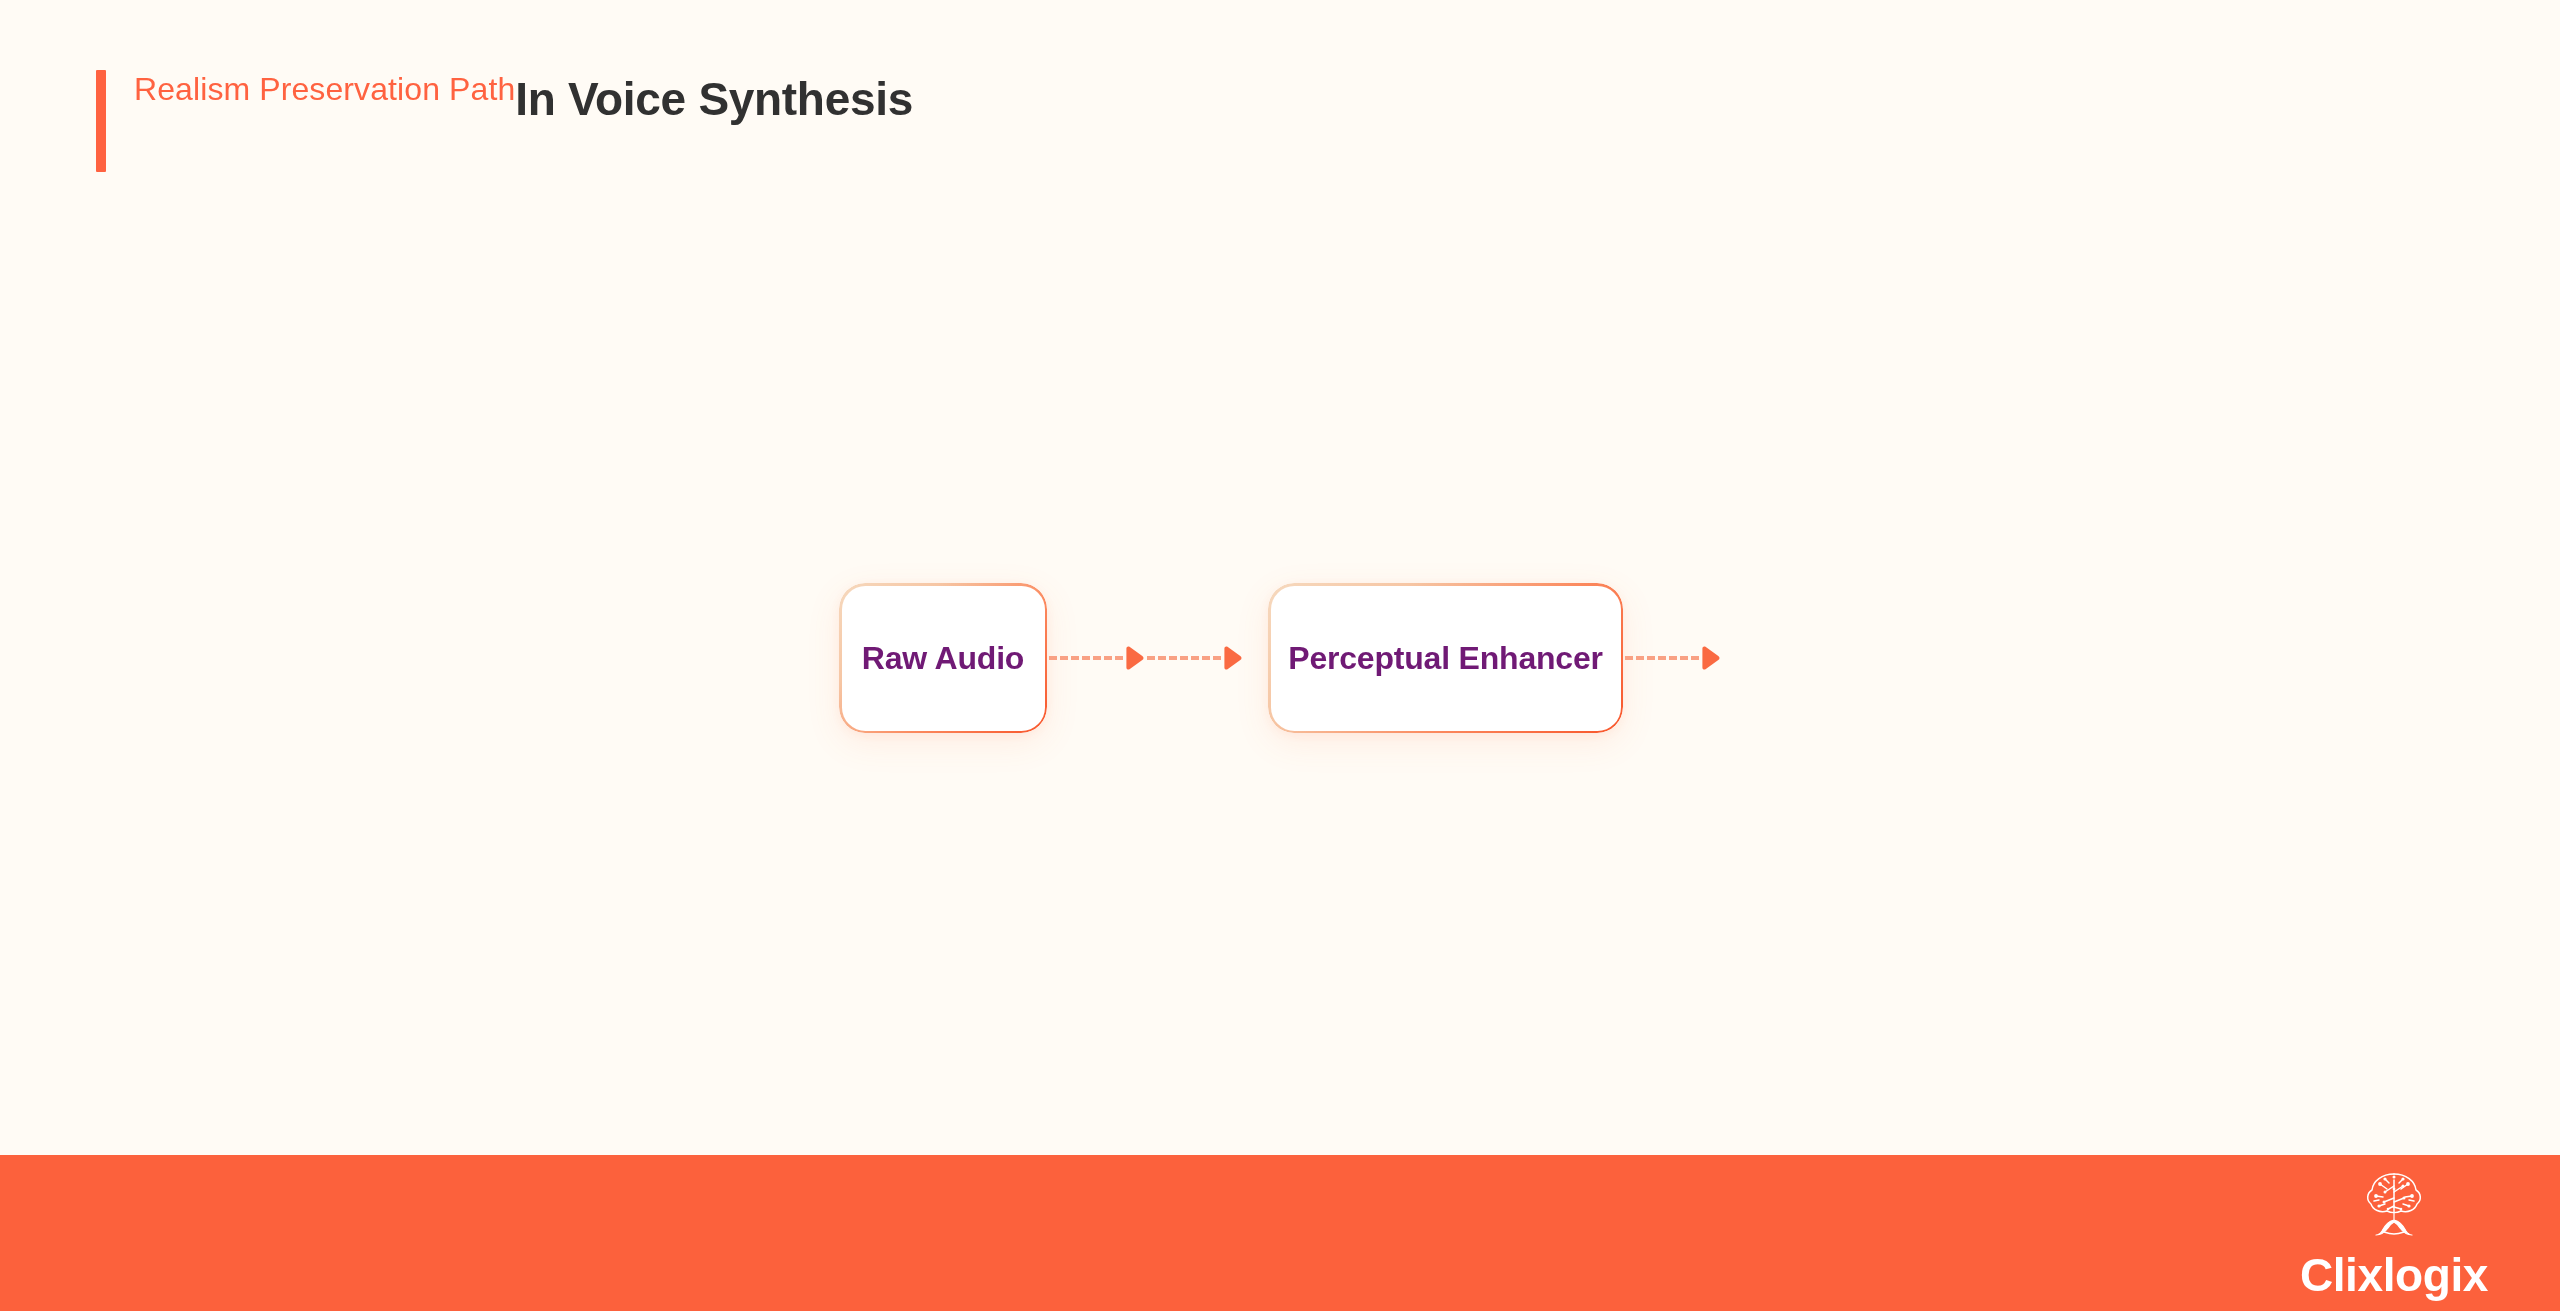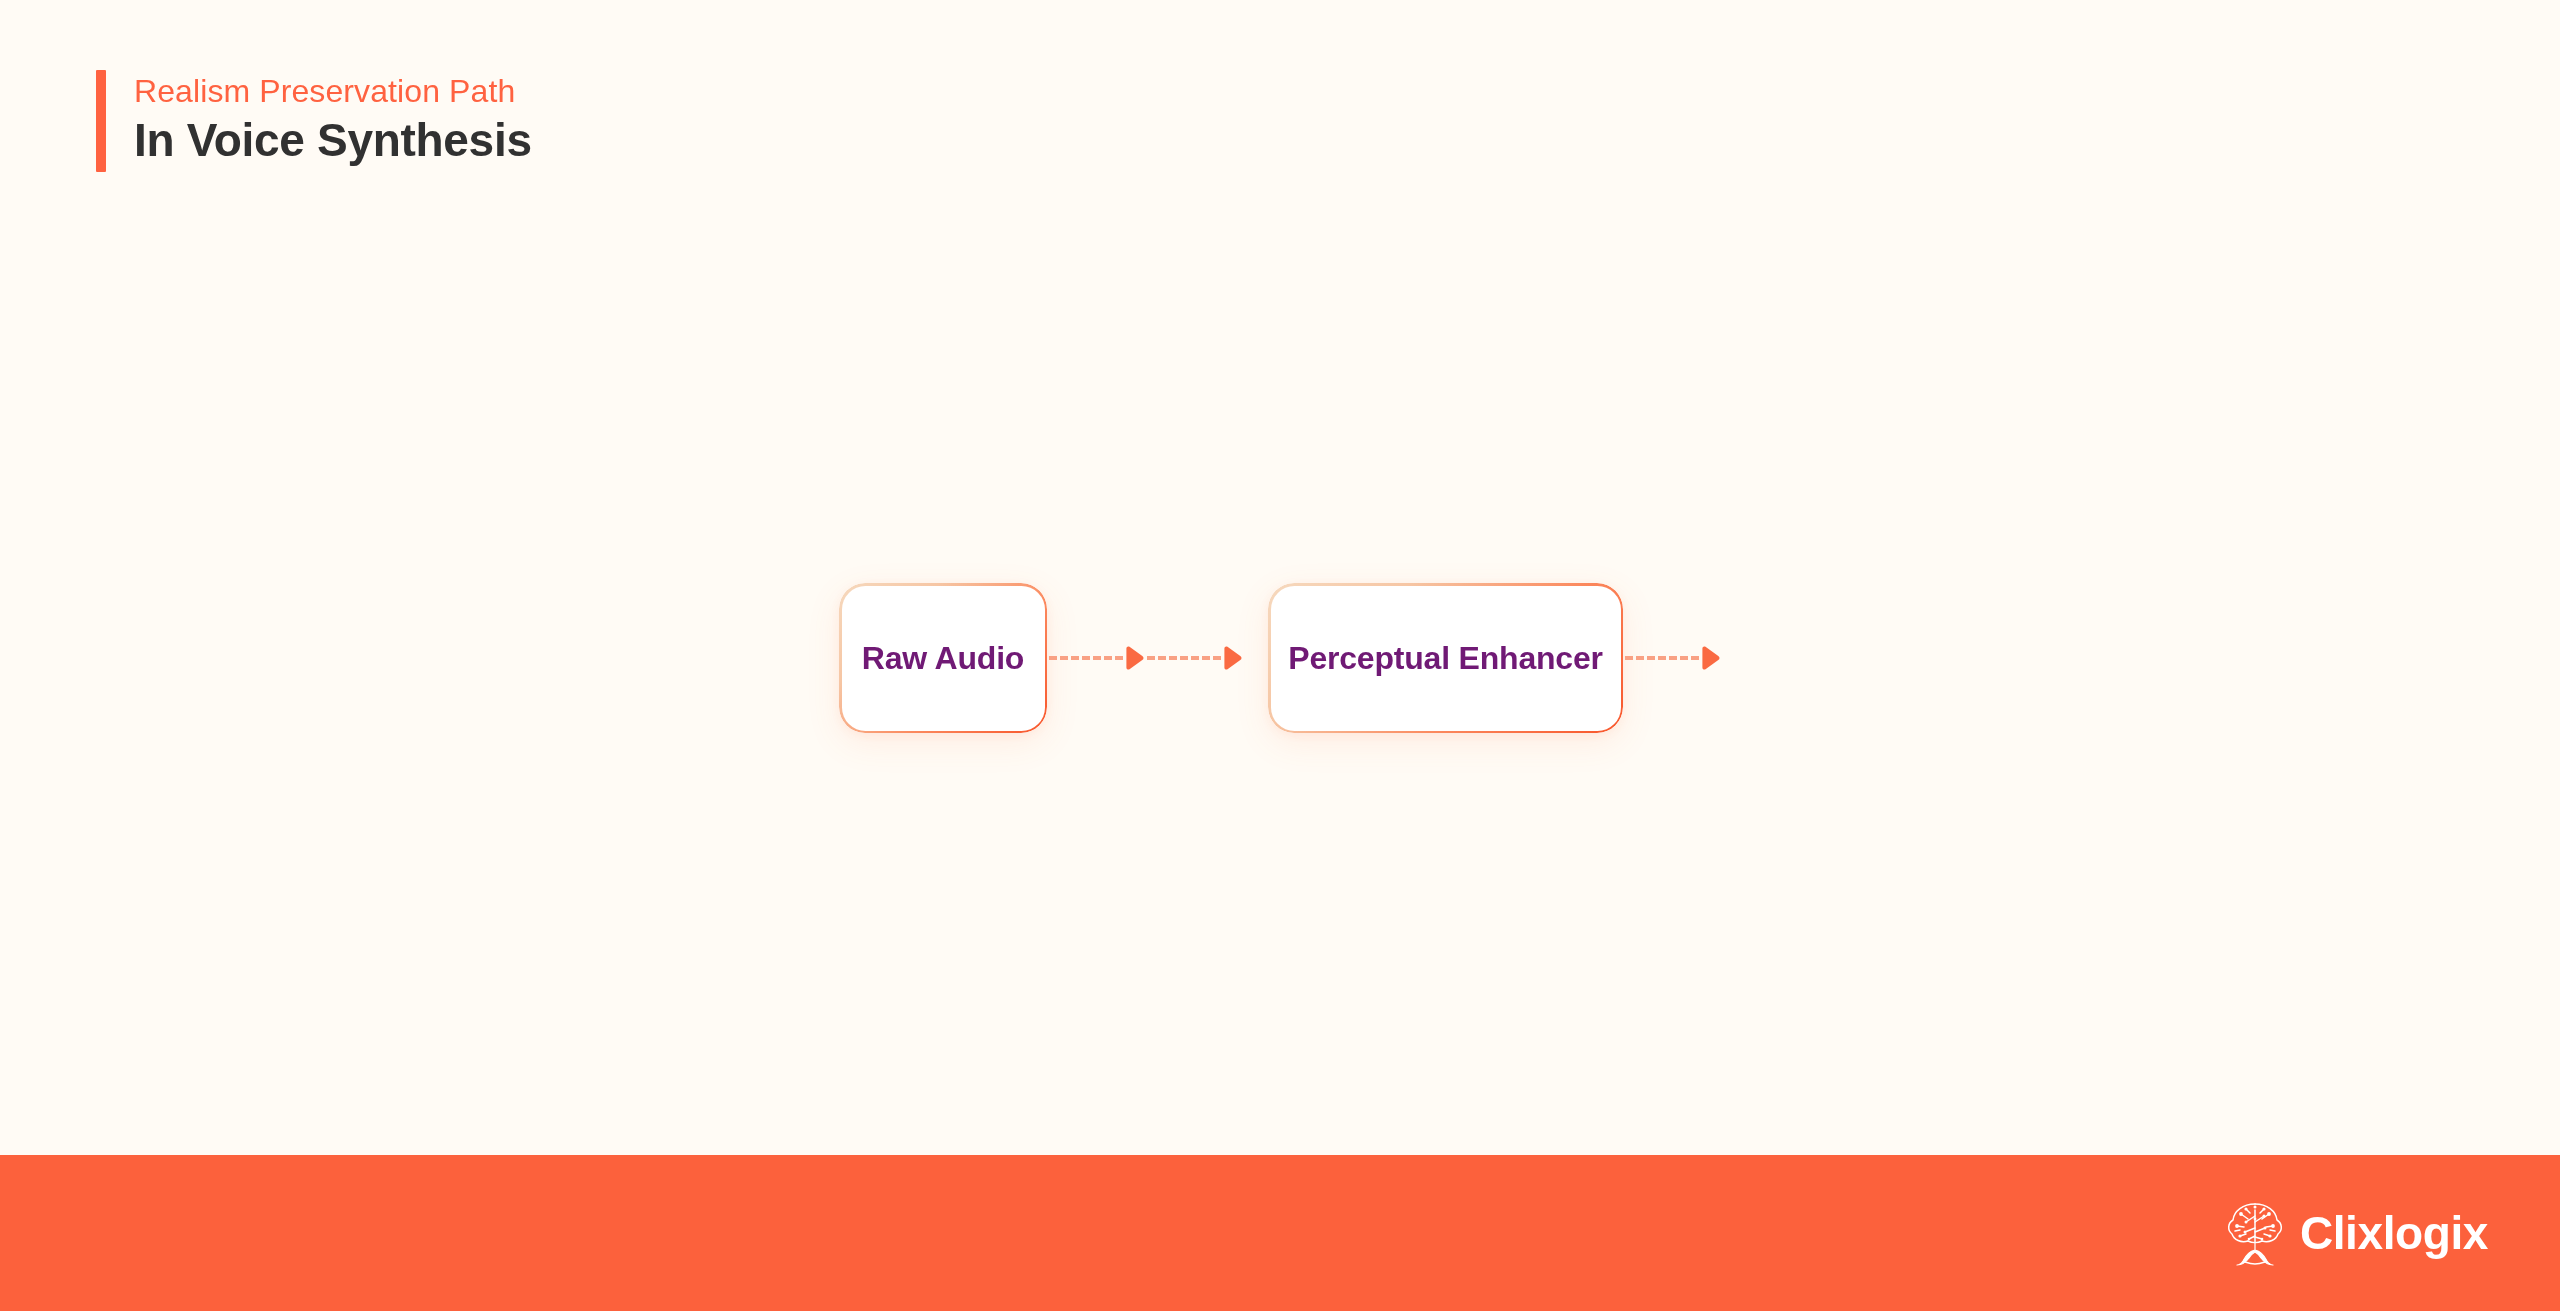--- a/index.html
+++ b/index.html
@@ -25,21 +25,21 @@
     align-items: stretch;
   }
   .accent-bar {
     width: 10px;
     background: #FF6240;
     border-radius: 1px;
     margin-right: 28px;
     align-self: stretch;
     min-height: 102px;
   }
-  .header-text { display: flex; flex-direction: column; justify-content: center; }
+  .header-text { display: flex; flex-direction: row; }
   .eyebrow {
     color: #FF6240;
     font-size: 32px;
     font-weight: 400;
     letter-spacing: 0.1px;
     line-height: 1.22;
     white-space: nowrap;
   }
   .headline {
     color: #313131;
@@ -140,20 +140,21 @@
     background: #FC613C;
     display: flex;
     align-items: center;
     justify-content: flex-end;
     padding-right: 72px;
   }
   .brand {
     display: flex;
     align-items: center;
     gap: 14px;
+    flex-direction: column;
   }
   .brand-mark { width: 62px; height: 70px; display: block; }
   .brand-name {
     color: #FFFFFF;
     font-size: 46px;
     font-weight: 700;
     letter-spacing: -0.4px;
     line-height: 1;
   }
 </style>

